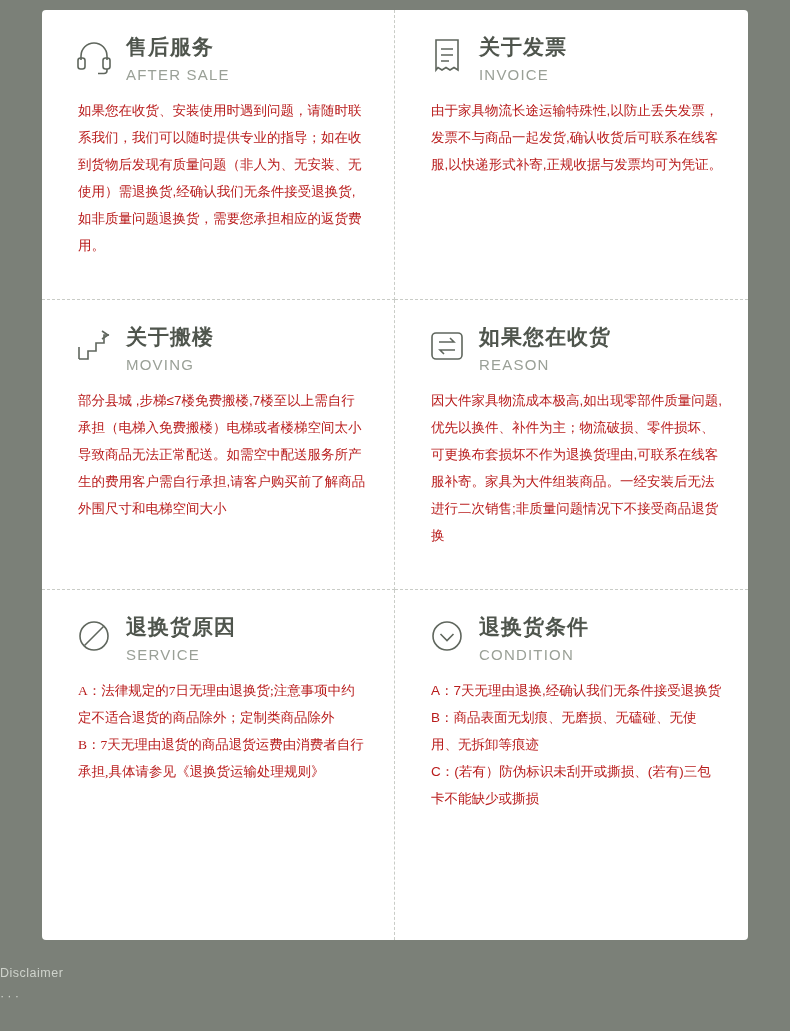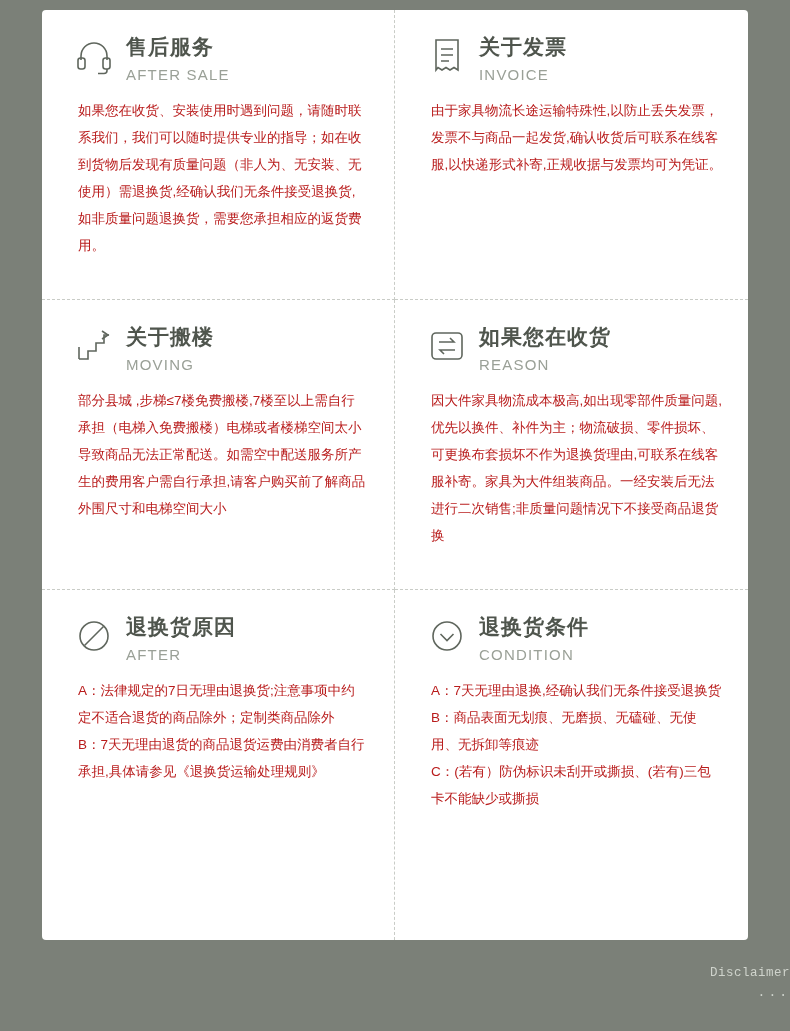--- a/index.html
+++ b/index.html
@@ -91,25 +91,24 @@
     font-size: 13.5px;
     line-height: 2.0;
     color: #b91c1c;
     padding-left: 4px;
   }
   .disclaimer {
     position: absolute;
     left: 0;
     right: 0;
     top: 948px;
-    text-align: right;
+    text-align: left;
     color: #cfd3cc;
     font-size: 12.5px;
     letter-spacing: 0.5px;
-    font-family: Liberation Mono, monospace;
   }
   .disclaimer .dots {
     margin-top: 8px;
     font-size: 13px;
     color: #cfd3cc;
     letter-spacing: 3px;
   }
 </style>
 </head>
 <body>
@@ -189,24 +188,24 @@
       <div class="cell col-left row-3">
         <div class="head">
           <span class="icon">
             <svg viewBox="0 0 40 40" fill="none" stroke="currentColor" stroke-width="1.6">
               <circle cx="20" cy="20" r="14"></circle>
               <path d="M10.5 29.5L29.5 10.5"></path>
             </svg>
           </span>
           <div class="titles">
             <div class="title-cn">退换货原因</div>
-            <div class="title-en">AFTER</div>
-          </div>
-        </div>
-        <div class="body-text" style="white-space: pre-line;">A：法律规定的7日无理由退换货;注意事项中约定不适合退货的商品除外；定制类商品除外
+            <div class="title-en">SERVICE</div>
+          </div>
+        </div>
+        <div class="body-text" style="white-space: pre-line; font-family: Liberation Serif, serif;">A：法律规定的7日无理由退换货;注意事项中约定不适合退货的商品除外；定制类商品除外
 B：7天无理由退货的商品退货运费由消费者自行承担,具体请参见《退换货运输处理规则》</div>
       </div>
 
       <div class="cell row-3">
         <div class="head">
           <span class="icon">
             <svg viewBox="0 0 40 40" fill="none" stroke="currentColor" stroke-width="1.6">
               <circle cx="20" cy="20" r="14"></circle>
               <path d="M13.5 18l6.5 6.5L26.5 18"></path>
             </svg>

